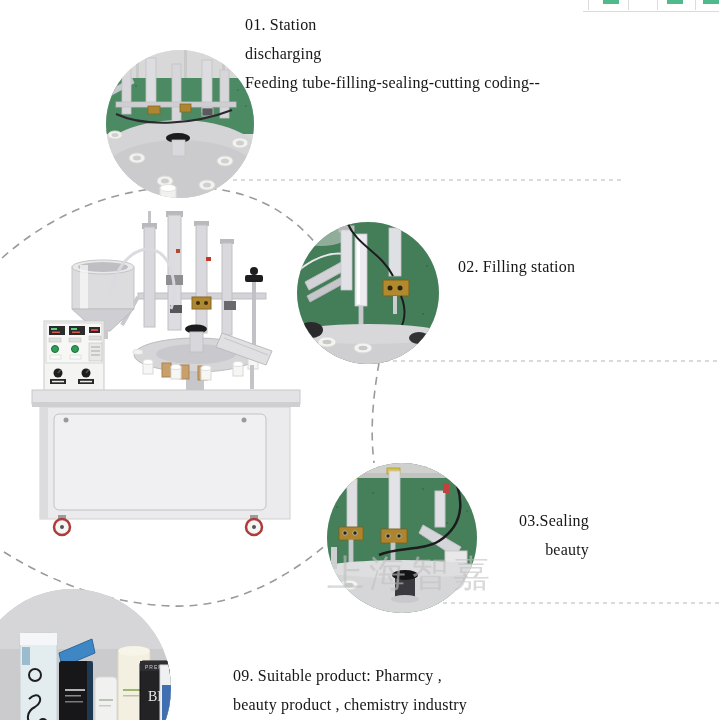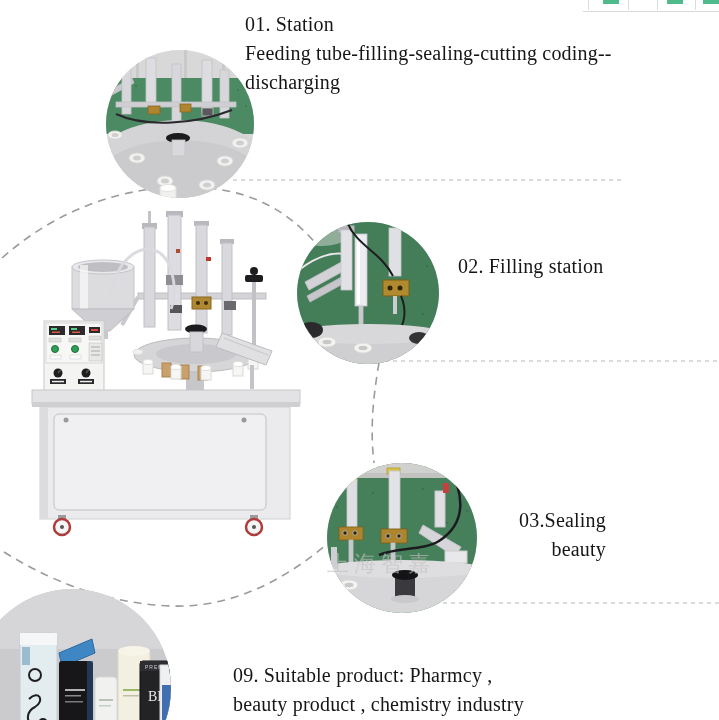--- a/index.html
+++ b/index.html
@@ -1,38 +1,38 @@
 <!DOCTYPE html>
 <html><head>
 <meta charset="utf-8">
 <style>
   html,body{margin:0;padding:0;background:#ffffff;}
   .canvas{
     position:relative;width:719px;height:720px;background:#ffffff;
     overflow:hidden;font-family:"Liberation Serif", serif;color:#151515;
   }
   
-  .note{position:absolute;font-size:20px;line-height:29px;color:#161616;letter-spacing:.2px;}
+  .note{position:absolute;font-size:16px;line-height:29px;color:#161616;letter-spacing:.2px;}
   
   svg.layer{position:absolute;left:0;top:0;z-index:1;}
   
   .photo-circle{
     position:absolute;border-radius:50%;overflow:hidden;z-index:3;
     box-shadow:inset 0 0 0 1px rgba(0,0,0,.05);
   }
   .photo-circle svg{display:block;}
   
   .machine{position:absolute;left:10px;top:205px;z-index:2;}
   
   .toolbar-frag{position:absolute;left:583px;top:0;width:136px;height:11px;border-bottom:1px solid #dadada;z-index:4;}
   .toolbar-frag .tick{position:absolute;top:0;width:1px;height:10px;background:#dcdcdc;}
   .toolbar-frag .bar{position:absolute;top:0;width:16px;height:4px;background:#4fbb8d;}
   
   .watermark{
-    position:absolute;left:327px;top:549px;z-index:5;font-size:22px;letter-spacing:5px;
+    position:absolute;left:327px;top:549px;z-index:5;font-size:37px;letter-spacing:5px;
     color:#c2c2c2;opacity:.62;font-family:"DejaVu Sans", sans-serif;white-space:nowrap;
   }
 </style>
 </head>
 <body>
 
 <div class="canvas">
 
   <svg class="layer" width="719" height="720" viewBox="0 0 719 720">
     <g stroke="#9b9b9b" stroke-width="1.6" fill="none" stroke-dasharray="8 6">
@@ -411,22 +411,22 @@
         <rect x="187" y="76" width="14" height="84" fill="#eef0f2" stroke="#d4d6d8"></rect>
         <rect x="189" y="96" width="10" height="40" fill="#3f6fb0"></rect>
       </g>
     </svg>
   </div>
 
   <div class="watermark">上海智嘉</div>
 
   <div class="note" style="left:245px;top:10px;">
     <div>01. Station</div>
+    <div>discharging</div>
     <div>Feeding tube-filling-sealing-cutting coding--</div>
-    <div>discharging</div>
   </div>
   <div class="note" style="left:458px;top:252px;">
     <div>02. Filling station</div>
   </div>
   <div class="note" style="left:519px;top:506px;text-align:right;">
     <div>03.Sealing</div>
     <div>beauty</div>
   </div>
   <div class="note" style="left:233px;top:661px;">
     <div>09. Suitable product: Pharmcy ,</div>

